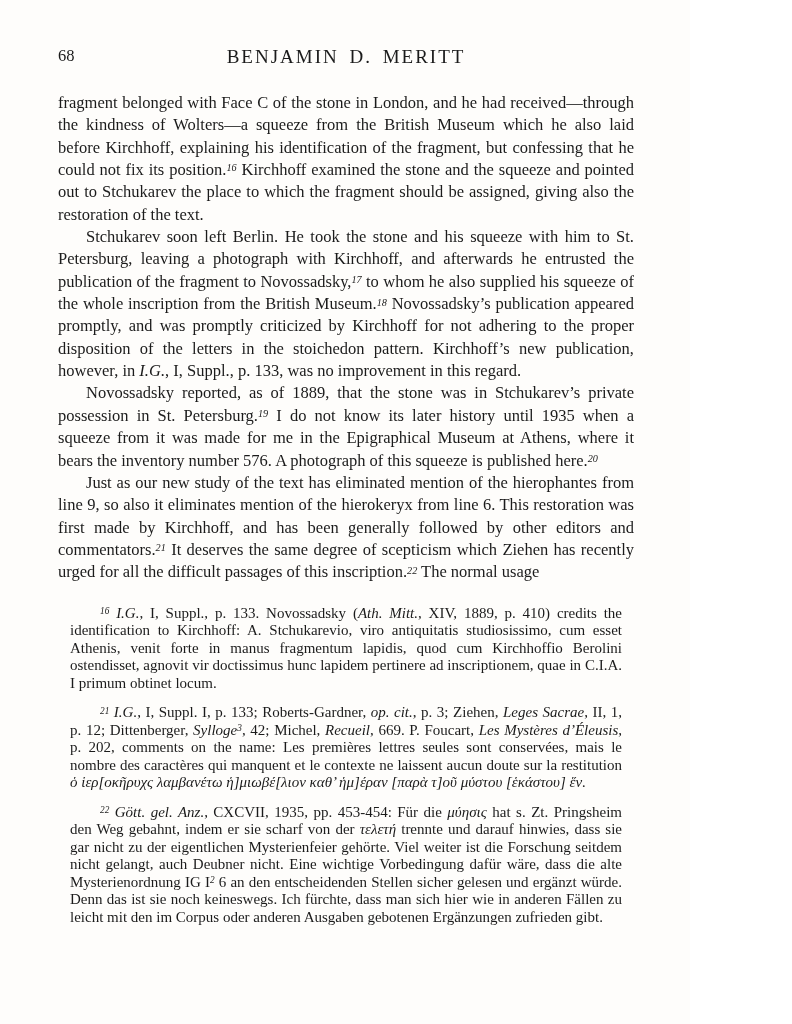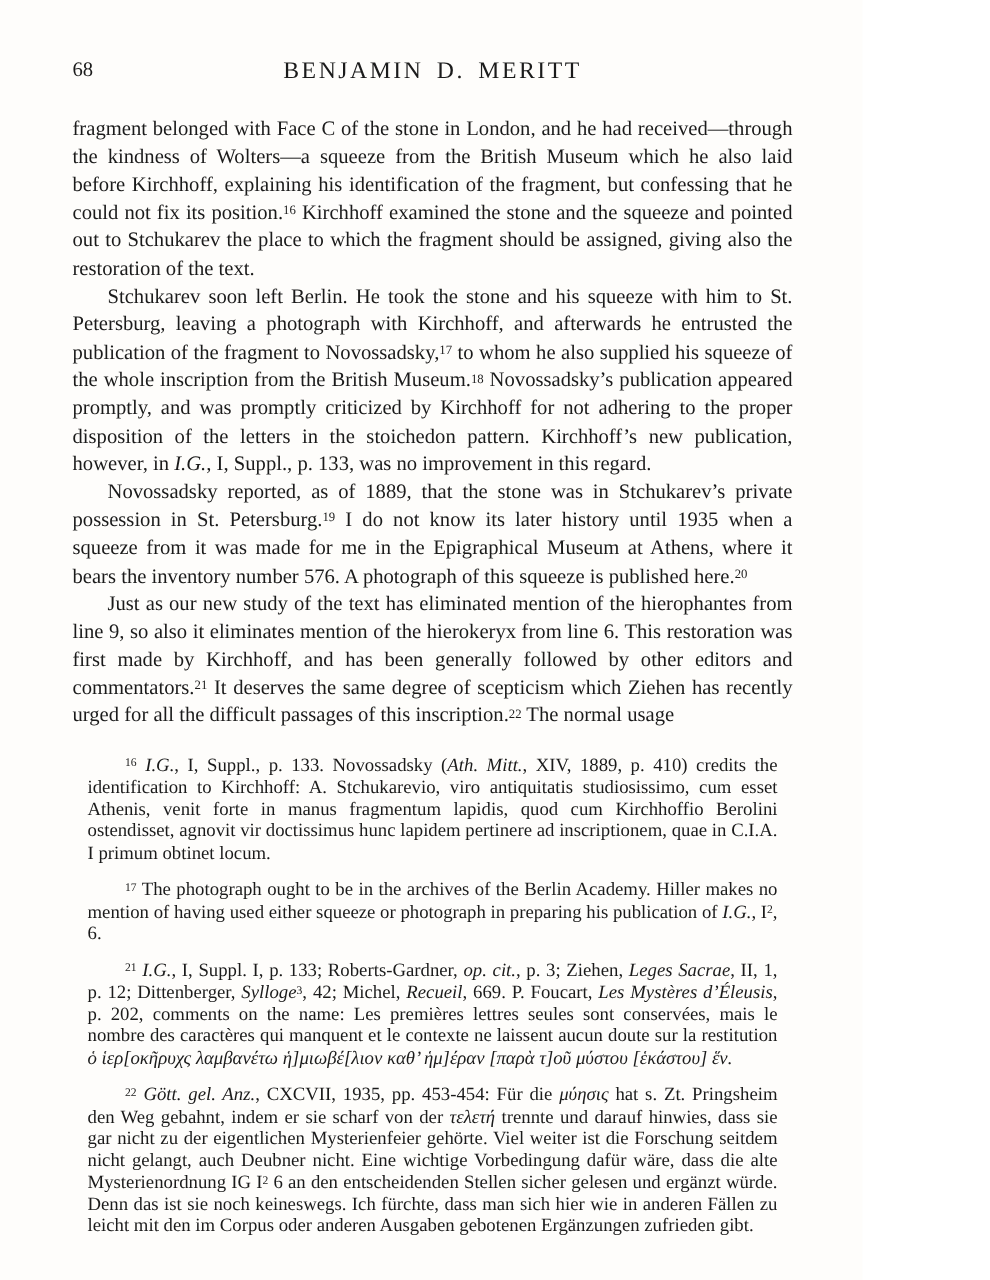--- a/index.html
+++ b/index.html
@@ -57,20 +57,21 @@
     text-indent: 30px;
     hyphens: none;
   }
   em { font-style: italic; }
   sup {
     font-size: 62%;
     line-height: 0;
     position: relative;
     top: -0.35em;
     vertical-align: baseline;
+    font-style: italic;
   }
 </style>
 </head>
 <body>
 
 <div class="page">
 
   <div class="running-header">
     <span class="page-number">68</span>
     <div class="running-title">BENJAMIN D. MERITT</div>
@@ -78,18 +79,17 @@
 
   <div class="body-text">
     <p class="no-indent">fragment belonged with Face C of the stone in London, and he had received—through the kindness of Wolters—a squeeze from the British Museum which he also laid before Kirchhoff, explaining his identification of the fragment, but confessing that he could not fix its position.<sup>16</sup> Kirchhoff examined the stone and the squeeze and pointed out to Stchukarev the place to which the fragment should be assigned, giving also the restoration of the text.</p>
     <p>Stchukarev soon left Berlin. He took the stone and his squeeze with him to St. Petersburg, leaving a photograph with Kirchhoff, and afterwards he entrusted the publication of the fragment to Novossadsky,<sup>17</sup> to whom he also supplied his squeeze of the whole inscription from the British Museum.<sup>18</sup> Novossadsky’s publication appeared promptly, and was promptly criticized by Kirchhoff for not adhering to the proper disposition of the letters in the stoichedon pattern. Kirchhoff’s new publication, however, in <em>I.G.</em>, I, Suppl., p. 133, was no improvement in this regard.</p>
     <p>Novossadsky reported, as of 1889, that the stone was in Stchukarev’s private possession in St. Petersburg.<sup>19</sup> I do not know its later history until 1935 when a squeeze from it was made for me in the Epigraphical Museum at Athens, where it bears the inventory number 576. A photograph of this squeeze is published here.<sup>20</sup></p>
     <p>Just as our new study of the text has eliminated mention of the hierophantes from line 9, so also it eliminates mention of the hierokeryx from line 6. This restoration was first made by Kirchhoff, and has been generally followed by other editors and commentators.<sup>21</sup> It deserves the same degree of scepticism which Ziehen has recently urged for all the difficult passages of this inscription.<sup>22</sup> The normal usage</p>
   </div>
 
   <div class="footnotes">
     <p><sup>16</sup> <em>I.G.</em>, I, Suppl., p. 133. Novossadsky (<em>Ath. Mitt.</em>, XIV, 1889, p. 410) credits the identification to Kirchhoff: A. Stchukarevio, viro antiquitatis studiosissimo, cum esset Athenis, venit forte in manus fragmentum lapidis, quod cum Kirchhoffio Berolini ostendisset, agnovit vir doctissimus hunc lapidem pertinere ad inscriptionem, quae in C.I.A. I primum obtinet locum.</p>
-    <p><sup>17</sup> The photograph ought to be in the archives of the Berlin Academy. Hiller makes no mention of having used either squeeze or photograph in preparing his publication of <em>I.G.</em>, I<sup>2</sup>, 6.</p>
     <p><sup>21</sup> <em>I.G.</em>, I, Suppl. I, p. 133; Roberts-Gardner, <em>op. cit.</em>, p. 3; Ziehen, <em>Leges Sacrae</em>, II, 1, p. 12; Dittenberger, <em>Sylloge</em><sup>3</sup>, 42; Michel, <em>Recueil</em>, 669. P. Foucart, <em>Les Mystères d’Éleusis</em>, p. 202, comments on the name: Les premières lettres seules sont conservées, mais le nombre des caractères qui manquent et le contexte ne laissent aucun doute sur la restitution <em>ὁ ἱερ[οκῆρυχς λαμβανέτω ἡ]μιωβέ[λιον καθ’ ἡμ]έραν [παρὰ τ]οῦ μύστου [ἑκάστου] ἕν.</em></p>
     <p><sup>22</sup> <em>Gött. gel. Anz.</em>, CXCVII, 1935, pp. 453-454: Für die <em>μύησις</em> hat s. Zt. Pringsheim den Weg gebahnt, indem er sie scharf von der <em>τελετή</em> trennte und darauf hinwies, dass sie gar nicht zu der eigentlichen Mysterienfeier gehörte. Viel weiter ist die Forschung seitdem nicht gelangt, auch Deubner nicht. Eine wichtige Vorbedingung dafür wäre, dass die alte Mysterienordnung IG I<sup>2</sup> 6 an den entscheidenden Stellen sicher gelesen und ergänzt würde. Denn das ist sie noch keineswegs. Ich fürchte, dass man sich hier wie in anderen Fällen zu leicht mit den im Corpus oder anderen Ausgaben gebotenen Ergänzungen zufrieden gibt.</p>
   </div>
 
 </div>
 
 </body></html>

